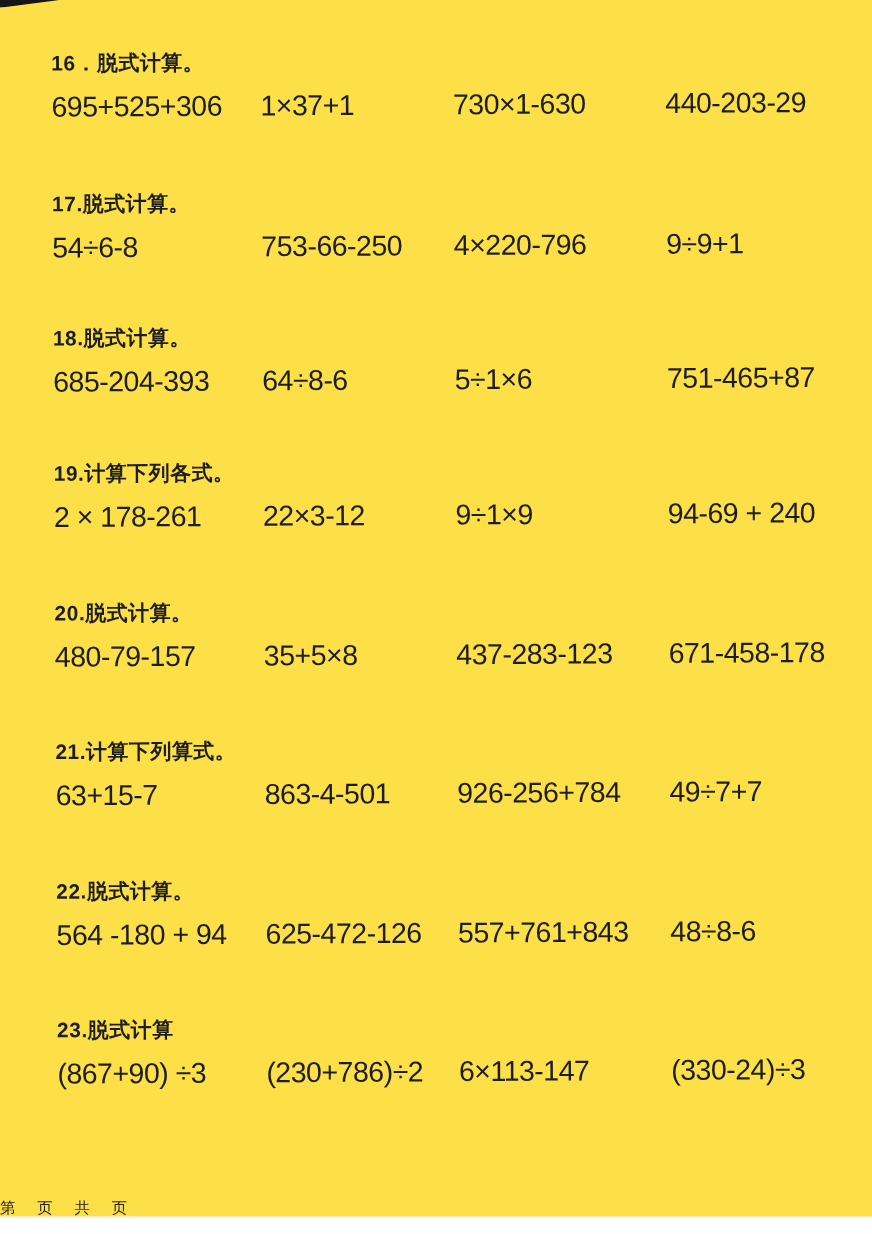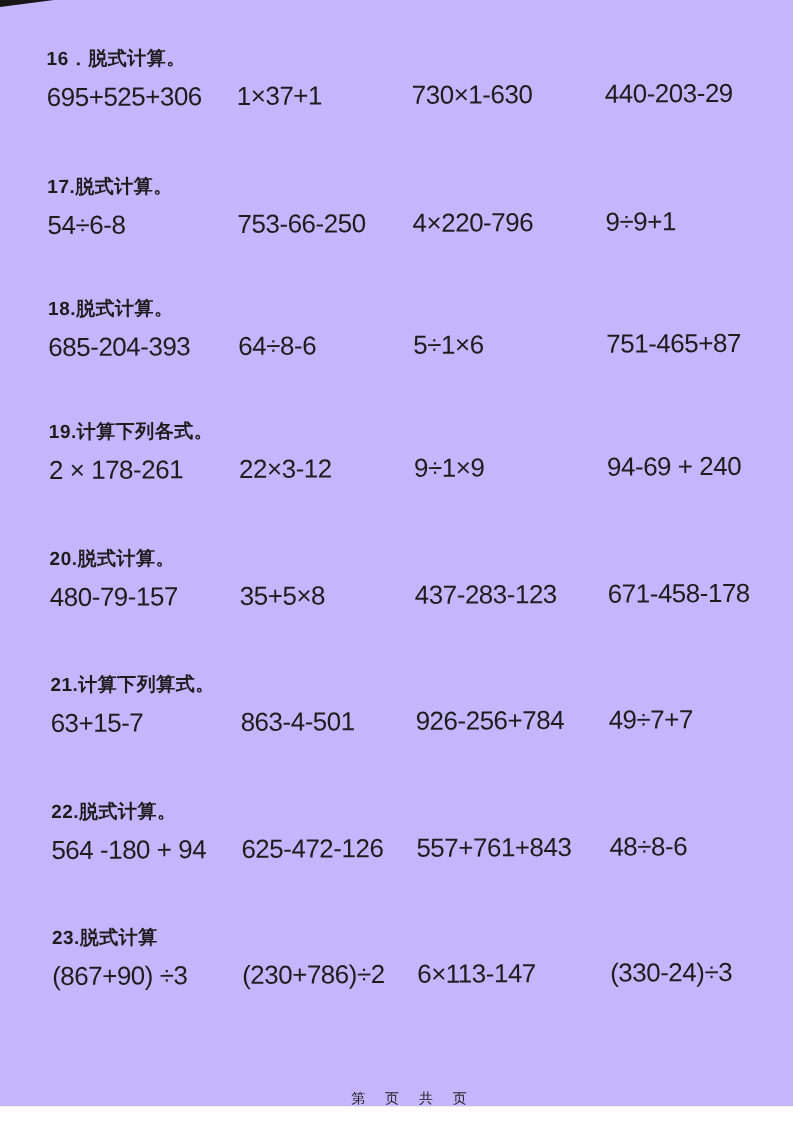--- a/index.html
+++ b/index.html
@@ -1,20 +1,20 @@
 <!DOCTYPE html>
 <html><head>
 <meta charset="utf-8">
 <style>
   html, body { margin: 0; padding: 0; }
   .page {
     position: relative;
     width: 793px;
     height: 1122px;
-    background: #c4b5fd;
+    background: #fde047;
     color: #1d1d1d;
     font-family: "Liberation Sans", sans-serif;
     overflow: hidden;
   }
   
   .content {
     position: absolute;
     inset: 0;
     transform: rotate(-0.35deg);
     transform-origin: 60px 300px;
@@ -43,25 +43,24 @@
     font-size: 26px;
     line-height: 32px;
     letter-spacing: -0.5px;
   }
   .expr { white-space: nowrap; }
   .footer {
     position: absolute;
     left: 0;
     right: 0;
     top: 1090px;
-    text-align: center;
+    text-align: left;
     font-size: 14px;
     letter-spacing: 8px;
     color: #232323;
-    margin-left: 33px;
   }
   
   .scan-edge {
     position: absolute;
     top: 0;
     left: 0;
     width: 54px;
     height: 7px;
     background: #161616;
     clip-path: polygon(0 0, 100% 0, 0 100%);

